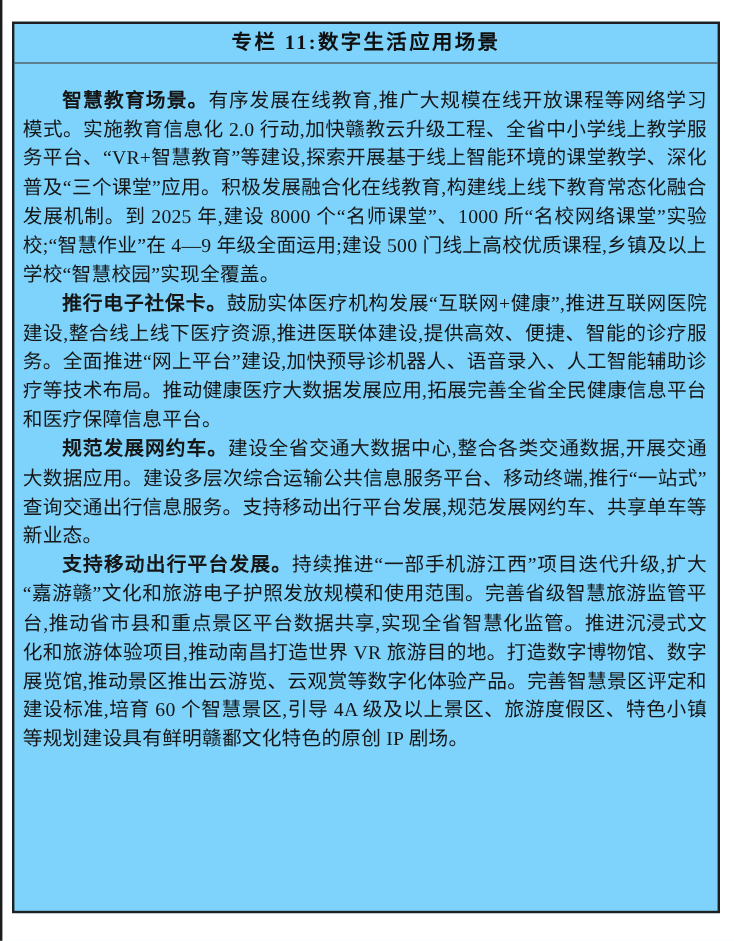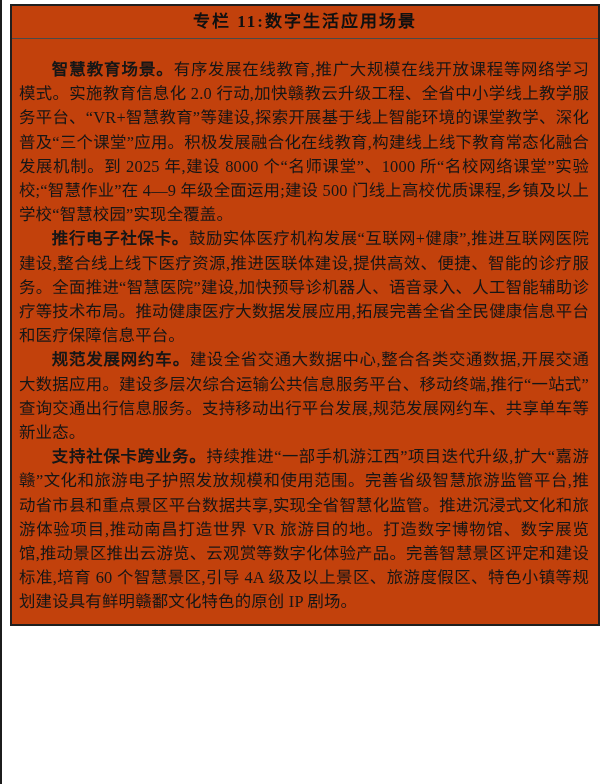--- a/index.html
+++ b/index.html
@@ -19,26 +19,26 @@
     position: absolute;
     left: 0;
     top: 0;
     width: 2px;
     height: 784px;
     background: #1c1c1c;
   }
   .column-box {
     position: absolute;
     left: 10px;
-    top: 4px;
+    top: 18px;
     width: 590px;
-    height: 622px;
+    height: 743px;
     border: 2px solid #1f1f1f;
     box-sizing: border-box;
-    background: #c2410c;
+    background: #7dd3fc;
   }
   .box-title {
     height: 32px;
     line-height: 32px;
     text-align: center;
     font-weight: bold;
     font-size: 17px;
     letter-spacing: 2px;
     border-bottom: 1px solid #4a4a4a;
     color: #101010;
@@ -71,22 +71,22 @@
 <div class="edge-bar"></div>
 
 <div class="column-box">
   <div class="box-title">专栏 11:数字生活应用场景</div>
 
   <div class="box-body">
     <p>
       <span class="para-lead">智慧教育场景。</span><span class="para-body">有序发展在线教育,推广大规模在线开放课程等网络学习模式。实施教育信息化 2.0 行动,加快赣教云升级工程、全省中小学线上教学服务平台、“VR+智慧教育”等建设,探索开展基于线上智能环境的课堂教学、深化普及“三个课堂”应用。积极发展融合化在线教育,构建线上线下教育常态化融合发展机制。到 2025 年,建设 8000 个“名师课堂”、1000 所“名校网络课堂”实验校;“智慧作业”在 4—9 年级全面运用;建设 500 门线上高校优质课程,乡镇及以上学校“智慧校园”实现全覆盖。</span>
     </p>
     <p>
-      <span class="para-lead">推行电子社保卡。</span><span class="para-body">鼓励实体医疗机构发展“互联网+健康”,推进互联网医院建设,整合线上线下医疗资源,推进医联体建设,提供高效、便捷、智能的诊疗服务。全面推进“智慧医院”建设,加快预导诊机器人、语音录入、人工智能辅助诊疗等技术布局。推动健康医疗大数据发展应用,拓展完善全省全民健康信息平台和医疗保障信息平台。</span>
+      <span class="para-lead">推行电子社保卡。</span><span class="para-body">鼓励实体医疗机构发展“互联网+健康”,推进互联网医院建设,整合线上线下医疗资源,推进医联体建设,提供高效、便捷、智能的诊疗服务。全面推进“网上平台”建设,加快预导诊机器人、语音录入、人工智能辅助诊疗等技术布局。推动健康医疗大数据发展应用,拓展完善全省全民健康信息平台和医疗保障信息平台。</span>
     </p>
     <p>
       <span class="para-lead">规范发展网约车。</span><span class="para-body">建设全省交通大数据中心,整合各类交通数据,开展交通大数据应用。建设多层次综合运输公共信息服务平台、移动终端,推行“一站式”查询交通出行信息服务。支持移动出行平台发展,规范发展网约车、共享单车等新业态。</span>
     </p>
     <p>
-      <span class="para-lead">支持社保卡跨业务。</span><span class="para-body">持续推进“一部手机游江西”项目迭代升级,扩大“嘉游赣”文化和旅游电子护照发放规模和使用范围。完善省级智慧旅游监管平台,推动省市县和重点景区平台数据共享,实现全省智慧化监管。推进沉浸式文化和旅游体验项目,推动南昌打造世界 VR 旅游目的地。打造数字博物馆、数字展览馆,推动景区推出云游览、云观赏等数字化体验产品。完善智慧景区评定和建设标准,培育 60 个智慧景区,引导 4A 级及以上景区、旅游度假区、特色小镇等规划建设具有鲜明赣鄱文化特色的原创 IP 剧场。</span>
+      <span class="para-lead">支持移动出行平台发展。</span><span class="para-body">持续推进“一部手机游江西”项目迭代升级,扩大“嘉游赣”文化和旅游电子护照发放规模和使用范围。完善省级智慧旅游监管平台,推动省市县和重点景区平台数据共享,实现全省智慧化监管。推进沉浸式文化和旅游体验项目,推动南昌打造世界 VR 旅游目的地。打造数字博物馆、数字展览馆,推动景区推出云游览、云观赏等数字化体验产品。完善智慧景区评定和建设标准,培育 60 个智慧景区,引导 4A 级及以上景区、旅游度假区、特色小镇等规划建设具有鲜明赣鄱文化特色的原创 IP 剧场。</span>
     </p>
   </div>
 </div>
 
 </body></html>

